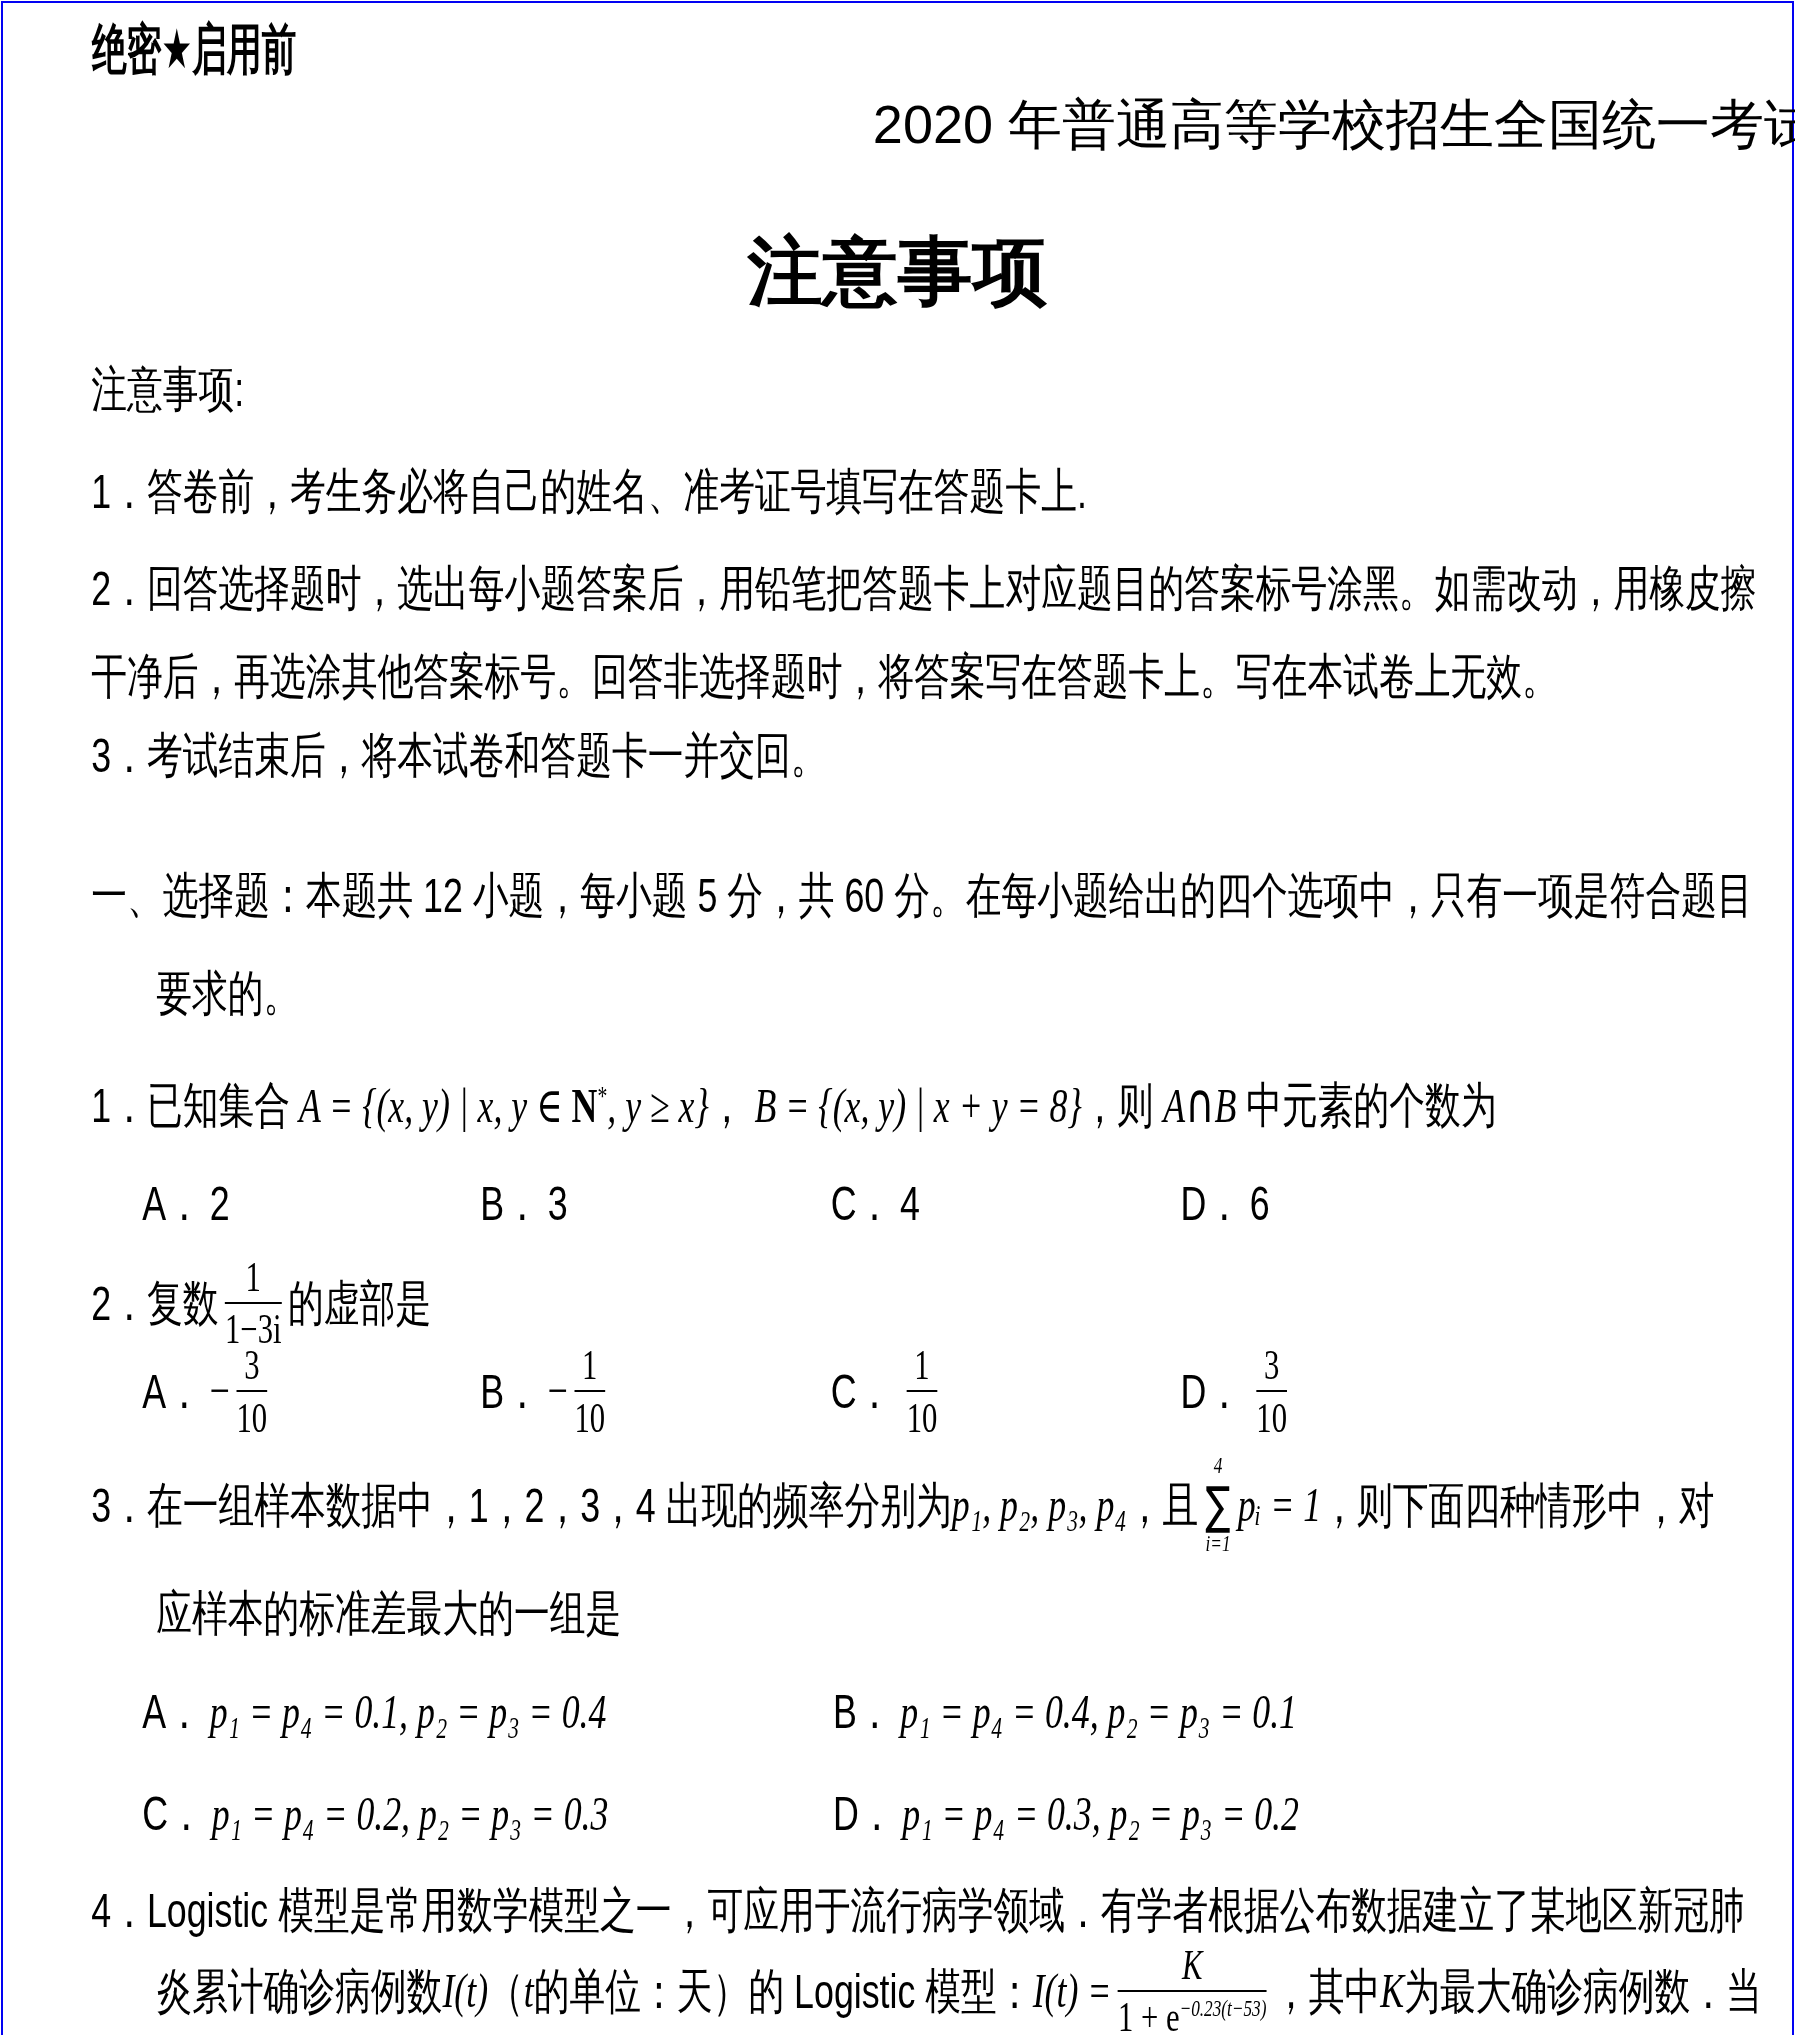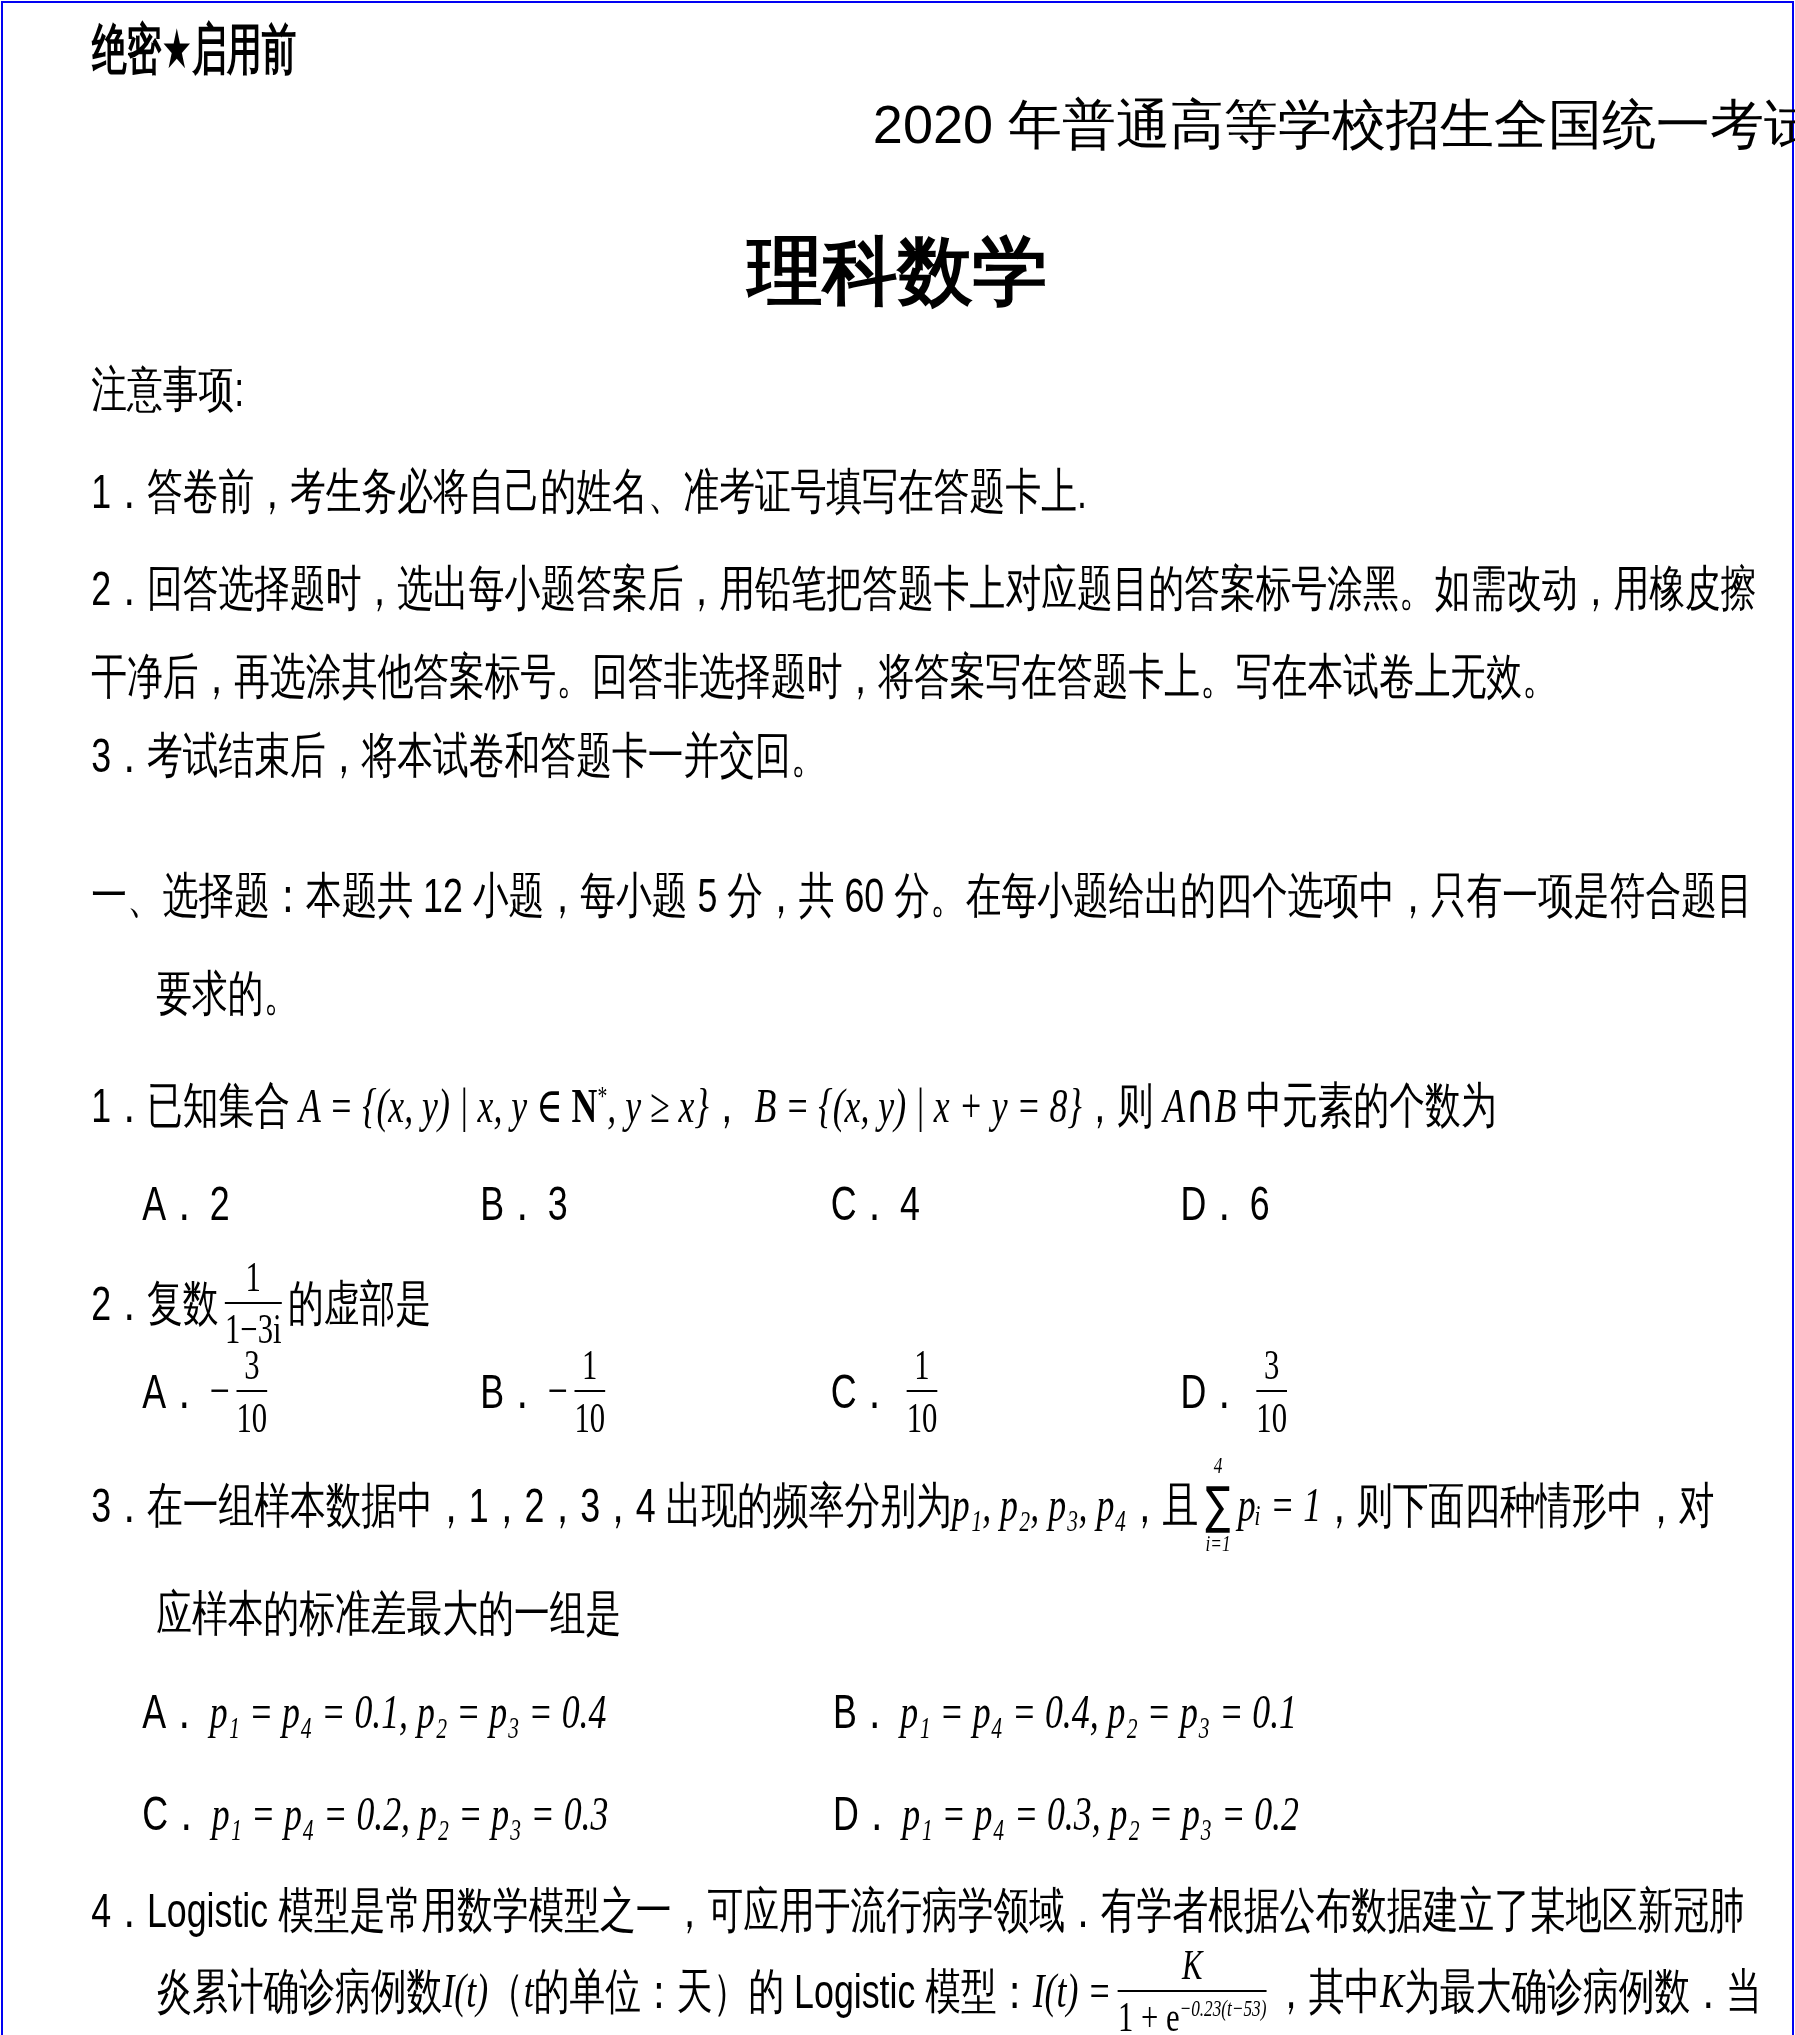--- a/index.html
+++ b/index.html
@@ -98,21 +98,21 @@
   }
 </style>
 </head>
 <body>
 
 <div class="page">
   <div class="frame"></div>
 
   <div class="security">绝密★启用前</div>
   <div class="title">2020 年普通高等学校招生全国统一考试</div>
-  <div class="subtitle">理科数学</div>
+  <div class="subtitle">注意事项</div>
 
   <div class="bl pl1" style="top:355px">
     <span class="cjk">注意事项:</span>
   </div>
 
   <div class="bl pl1" style="top:457px">
     <span class="cjk">1．答卷前，考生务必将自己的姓名、准考证号填写在答题卡上.</span>
   </div>
 
   <div class="bl pl1" style="top:554px">

